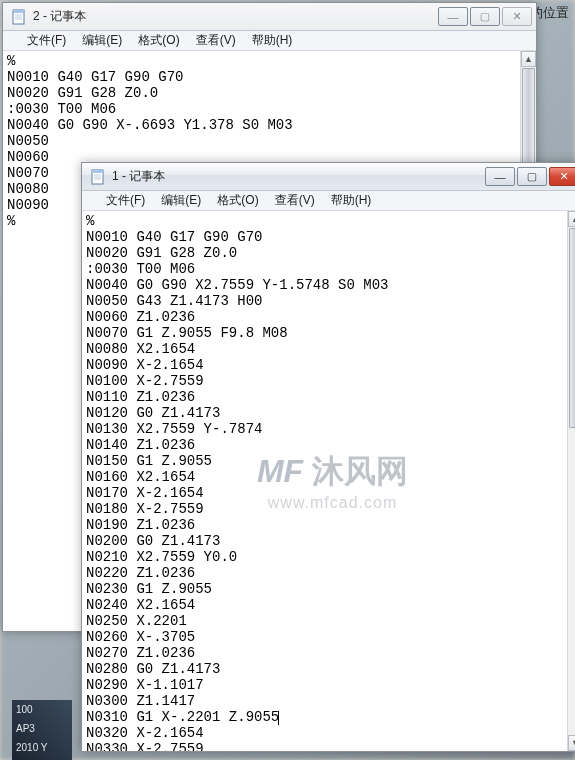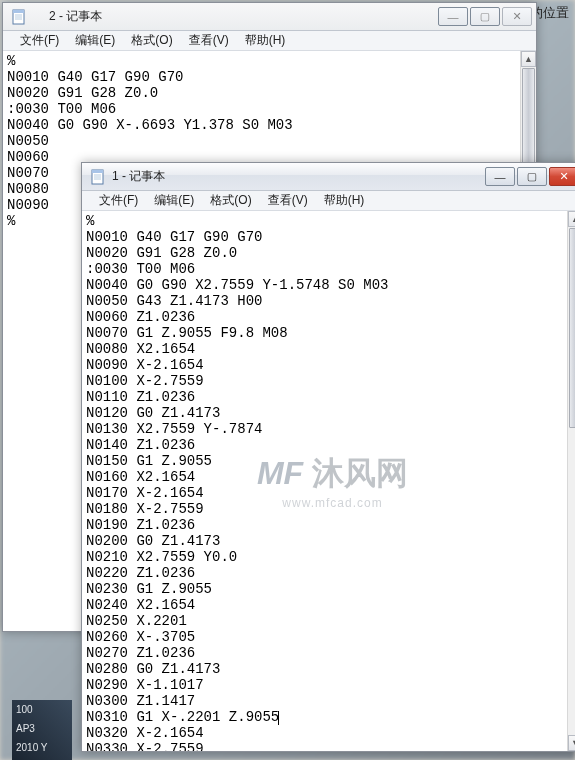--- a/index.html
+++ b/index.html
@@ -36,21 +36,20 @@
   .titlebar {
     height: 28px;
     display: flex;
     align-items: center;
     padding: 0 4px 0 8px;
     background: linear-gradient(to bottom, #fdfdfe 0%, #e9ecf1 45%, #dde2ea 46%, #e4e8ef 100%);
     border-bottom: 1px solid #c0c6cf;
   }
   .titlebar.inactive {
     background: linear-gradient(to bottom, #f7f7f8 0%, #ebedef 100%);
-    gap: 16px;
   }
   .app-icon {
     width: 16px; height: 16px;
     margin-right: 6px;
     display: inline-flex;
     align-items: center; justify-content: center;
   }
   .title-text {
     flex: 1;
     font-size: 12px;
@@ -84,21 +83,21 @@
   }
   .win-btn.inactive-btn.close {
     background: linear-gradient(to bottom, #f5f7fa 0%, #e6e9ed 100%);
     color: #888;
     border-color: #b0b5bd;
   }
   .menubar {
     height: 20px;
     display: flex;
     align-items: center;
-    padding: 0 9px;
+    padding: 0 16px;
     background: #f3f5f8;
     border-bottom: 1px solid #d8dce2;
   }
   .menu-item {
     padding: 2px 8px;
     color: #222;
   }
   .content {
     flex: 1;
     background: #fff;
@@ -148,21 +147,21 @@
     font-family: "Microsoft YaHei", sans-serif;
     pointer-events: none;
     z-index: 5;
   }
   .watermark .wm-main {
     font-size: 32px;
     font-weight: bold;
     color: rgba(90,100,110,0.38);
   }
   .watermark .wm-sub {
-    font-size: 12px;
+    font-size: 16px;
     color: rgba(120,130,140,0.35);
     letter-spacing: 1px;
   }
   .taskbar-hint {
     position: absolute;
     left: 12px; bottom: 0;
     width: 60px; height: 60px;
     background: linear-gradient(45deg, #1a2430, #3a4a5c);
     color: #e0e4e8;
     font-size: 10px;

